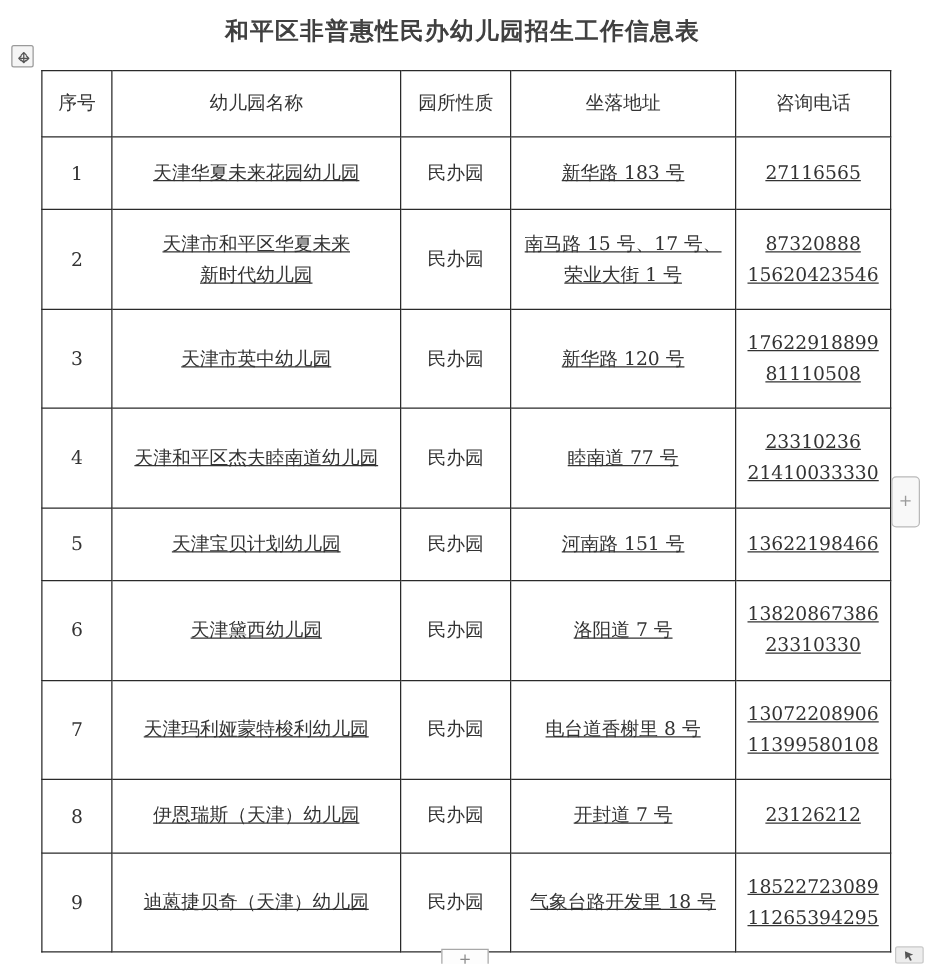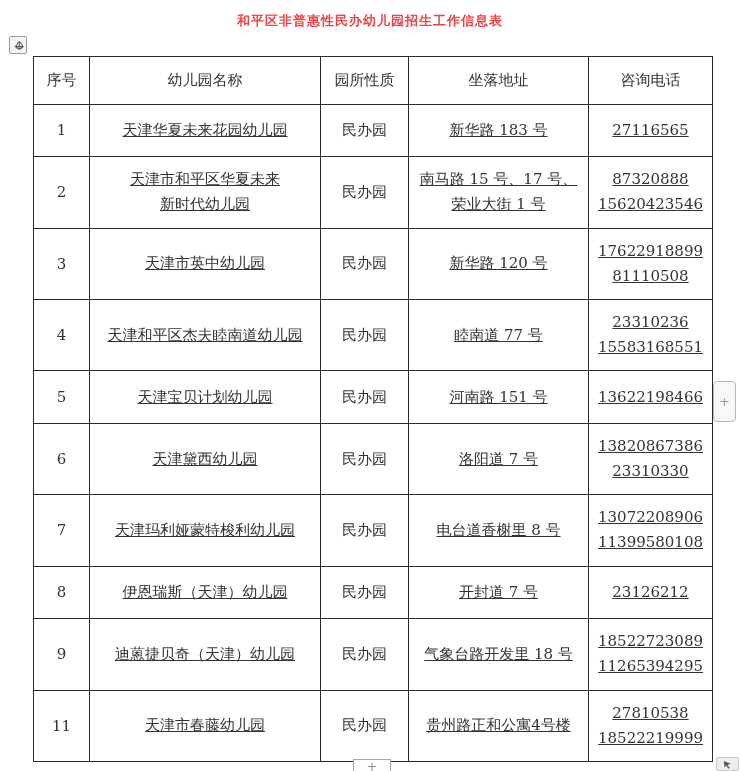--- a/index.html
+++ b/index.html
@@ -10,24 +10,24 @@
     background: #ffffff;
     overflow: hidden;
     font-family: "DejaVu Serif", "Liberation Serif", serif;
     color: #333333;
   }
   .doc-title {
     position: absolute;
     top: 12px; left: 0;
     width: 740px;
     text-align: center;
-    font-size: 13px;
+    font-size: 19px;
     font-weight: 600;
     letter-spacing: 1px;
-    color: #ef4444;
+    color: #404040;
   }
   table.info-table {
     position: absolute;
     left: 33px; top: 56px;
     width: 679px; height: 706px;
     border-collapse: collapse;
     table-layout: fixed;
   }
   .info-table th, .info-table td {
     border: 1px solid #2a2a2a;
@@ -154,21 +154,21 @@
     <td>4</td>
     <td>
           <div class="ln">天津和平区杰夫睦南道幼儿园</div>
         </td>
     <td>民办园</td>
     <td>
           <div class="ln">睦南道 77 号</div>
         </td>
     <td>
       <div class="ln">23310236</div>
-      <div class="ln">15583168551</div>
+      <div class="ln">21410033330</div>
     </td>
   </tr>
   <tr>
     <td>5</td>
     <td>
           <div class="ln">天津宝贝计划幼儿园</div>
         </td>
     <td>民办园</td>
     <td>
           <div class="ln">河南路 151 号</div>
@@ -223,34 +223,20 @@
     <td>
           <div class="ln">迪蒽捷贝奇（天津）幼儿园</div>
         </td>
     <td>民办园</td>
     <td>
           <div class="ln">气象台路开发里 18 号</div>
         </td>
     <td>
       <div class="ln">18522723089</div>
       <div class="ln">11265394295</div>
-    </td>
-  </tr>
-  <tr>
-    <td>11</td>
-    <td>
-          <div class="ln">天津市春藤幼儿园</div>
-        </td>
-    <td>民办园</td>
-    <td>
-          <div class="ln">贵州路正和公寓4号楼</div>
-        </td>
-    <td>
-      <div class="ln">27810538</div>
-      <div class="ln">18522219999</div>
     </td>
   </tr>
 </tbody>
   </table>
 
 <div class="plus-right">
   <span>+</span>
 </div>
 
 <div class="plus-bottom">

